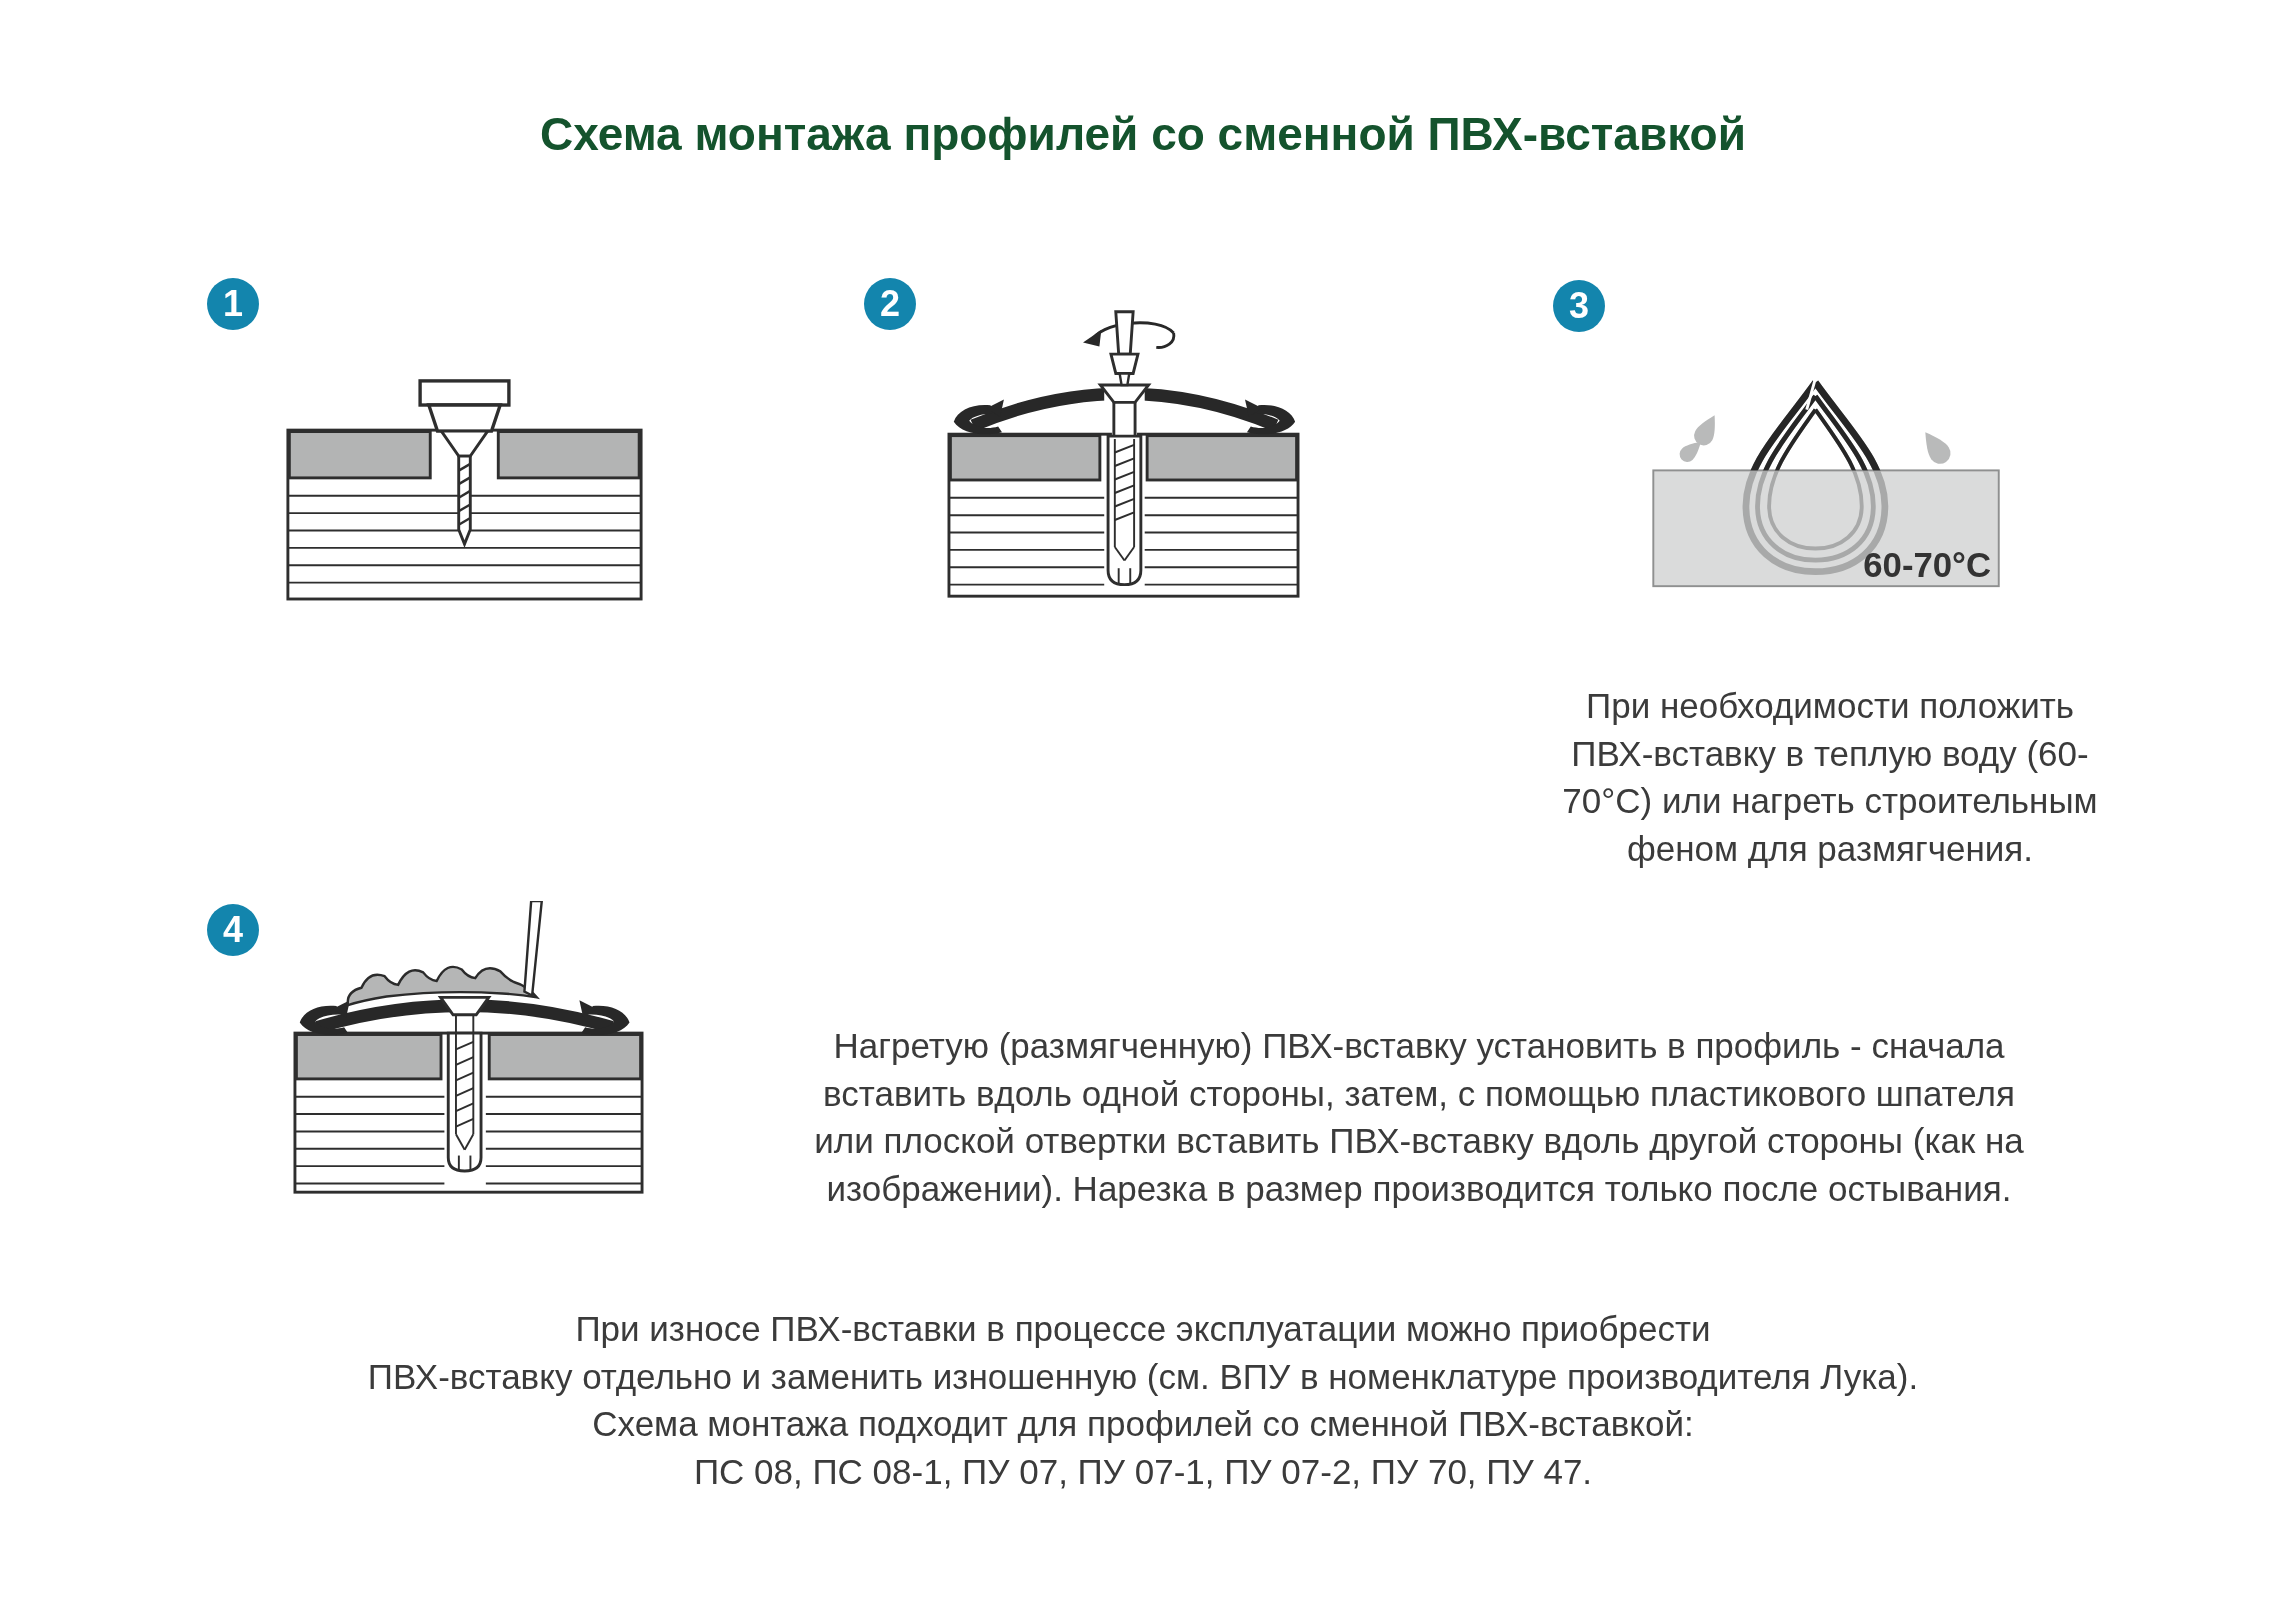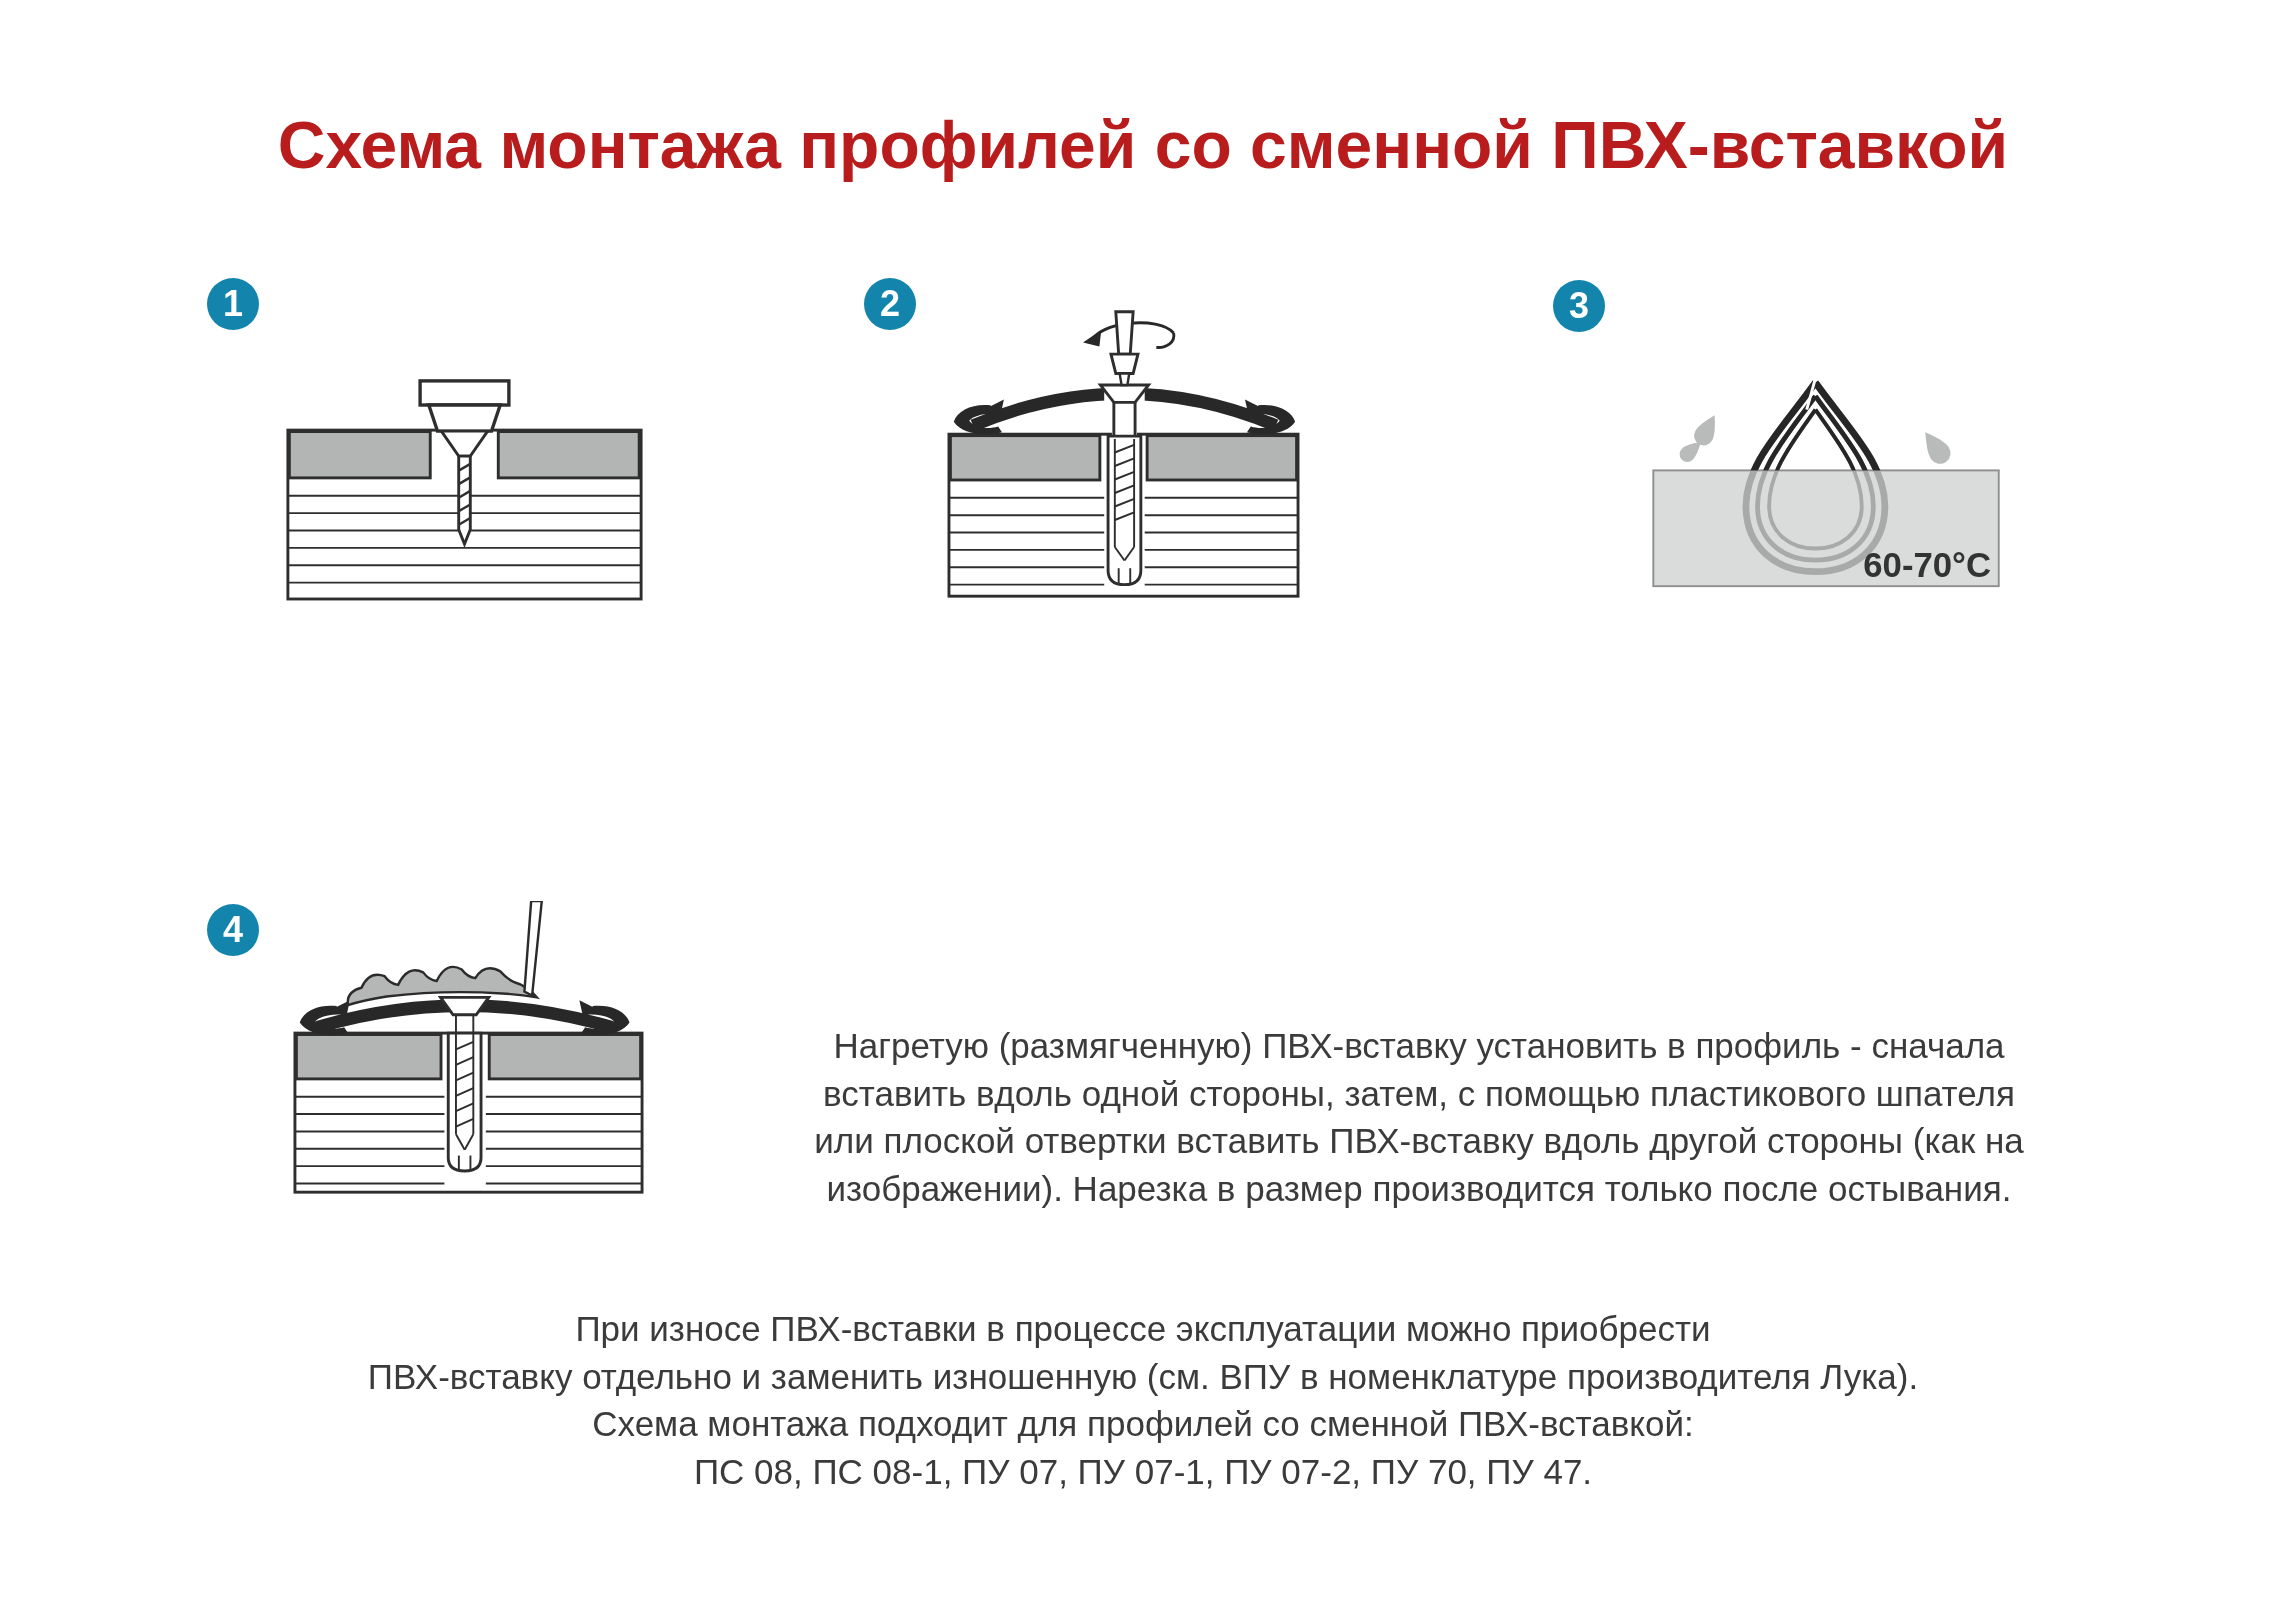--- a/index.html
+++ b/index.html
@@ -3,21 +3,21 @@
 <meta charset="utf-8">
 <style>
   html,body{margin:0;padding:0;}
   body{
     width:2286px;height:1601px;background:#ffffff;position:relative;
     font-family:"Liberation Sans","DejaVu Sans",sans-serif;overflow:hidden;
   }
   .page{position:absolute;inset:0;background:#fff;}
   .title{
     position:absolute;left:0;top:108px;width:2286px;text-align:center;
-    font-size:66px;font-weight:700;color:#b91c1c;letter-spacing:0px;line-height:1.15;
+    font-size:46px;font-weight:700;color:#14532d;letter-spacing:0px;line-height:1.15;
   }
   .badge{
     position:absolute;width:52px;height:52px;border-radius:50%;
     background:#1385ad;color:#ffffff;font-weight:700;font-size:36px;
     text-align:center;line-height:52px;
   }
   .caption{
     position:absolute;color:#3b3b3b;font-size:35px;line-height:1.36;
     text-align:center;white-space:pre-line;
   }
@@ -162,20 +162,24 @@
       <line x1="189" y1="4" x2="179" y2="40" stroke="#ffffff" stroke-width="3"></line>
 
       <g fill="#b9baba">
         <path transform="translate(76,60) rotate(28)" d="M0,-16 C6,-6 10,2 10,8 A10,10 0 1 1 -10,8 C-10,2 -6,-6 0,-16 Z"></path>
         <path transform="translate(60,82) rotate(48) scale(0.8)" d="M0,-16 C6,-6 10,2 10,8 A10,10 0 1 1 -10,8 C-10,2 -6,-6 0,-16 Z"></path>
         <path transform="translate(312,78) rotate(-35) scale(1.1)" d="M0,-16 C6,-6 10,2 10,8 A10,10 0 1 1 -10,8 C-10,2 -6,-6 0,-16 Z"></path>
       </g>
       <text x="370" y="214" text-anchor="end" font-size="36" font-weight="bold" fill="#333333">60-70°C</text>
     </svg>
   </div>
+  <div class="caption" style="left:1487px;top:682px;width:686px;">При необходимости положить
+ПВХ-вставку в теплую воду (60-
+70°С) или нагреть строительным
+феном для размягчения.</div>
 
   <div class="badge" style="left:207px;top:904px;">4</div>
   <div class="illus" style="left:290px;top:901px;">
     <svg width="357" height="296" viewBox="0 0 370 307">
 
       <g>
         <rect x="5" y="137" width="360" height="165" fill="#ffffff" stroke="#2e2e2e" stroke-width="3"></rect>
         <g stroke="#2e2e2e" stroke-width="2">
           <line x1="6" y1="203" x2="160" y2="203"></line>
             <line x1="203" y1="203" x2="364" y2="203"></line>

